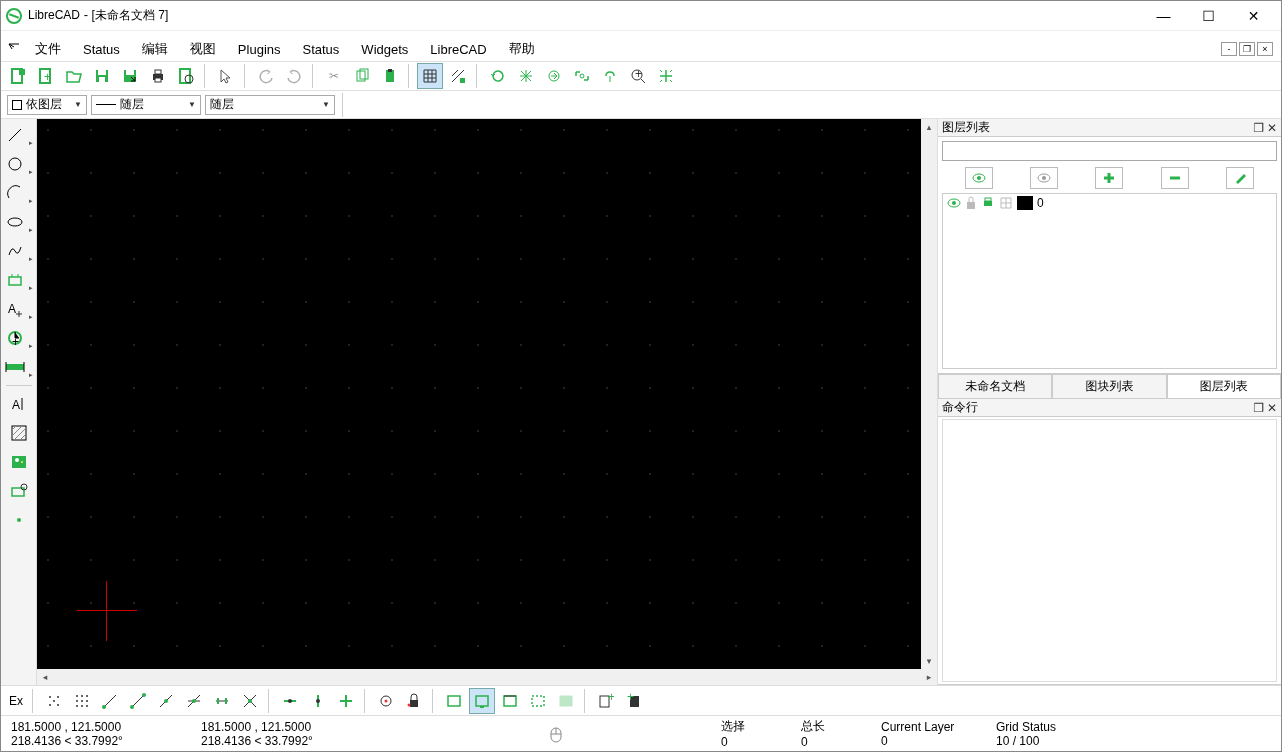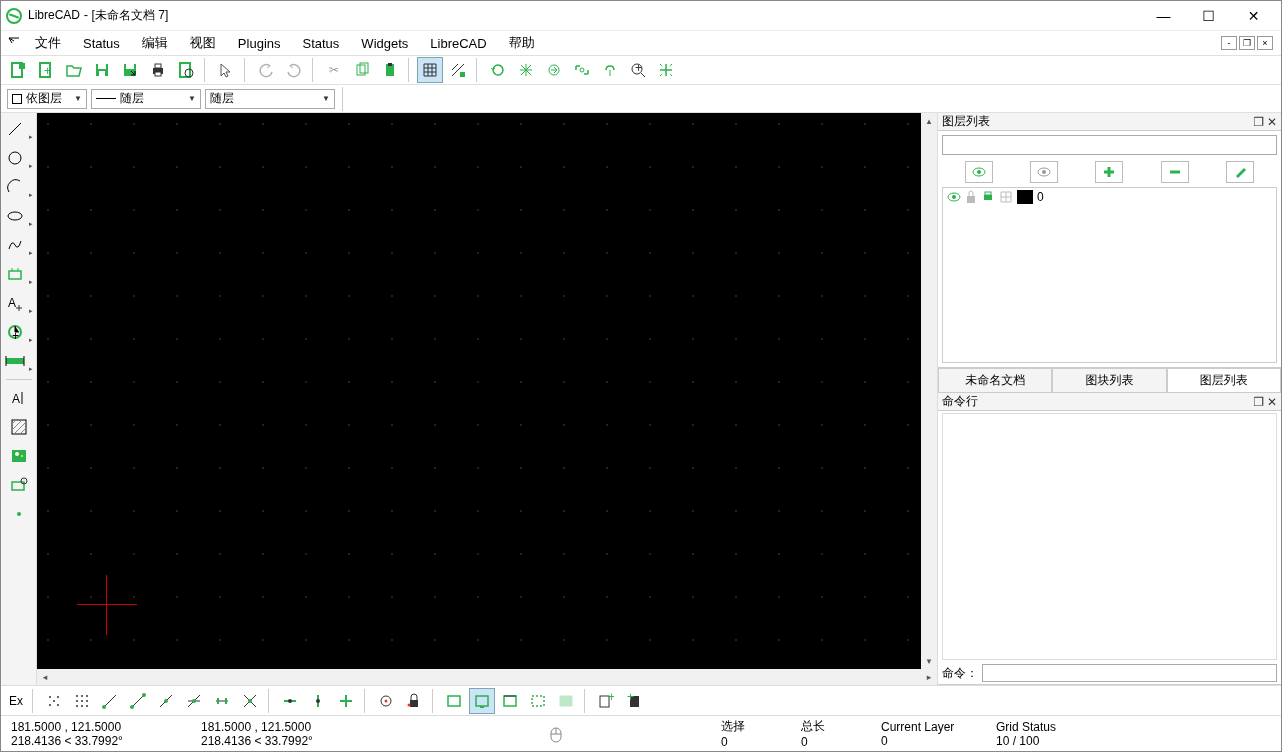--- a/index.html
+++ b/index.html
@@ -3,21 +3,21 @@
 <meta charset="utf-8">
 <style>
 * { box-sizing: border-box; margin: 0; padding: 0; font-family: "Segoe UI", Tahoma, sans-serif; font-size: 12px; }
 body { width: 1282px; height: 752px; background: #fff; overflow: hidden; display: flex; flex-direction: column; border: 1px solid #888; }
 .titlebar { height: 30px; display: flex; align-items: center; padding: 0 5px; background: #fff; border-bottom: 1px solid #eee; }
 .titlebar .logo { width: 16px; height: 16px; border: 2px solid #2bb24c; border-radius: 50%; margin-right: 6px; display: inline-flex; align-items: center; justify-content: center; }
 .titlebar .logo::after { content: ""; width: 10px; height: 2px; background: #2bb24c; transform: rotate(20deg); }
 .titlebar .title { font-size: 13px; color: #000; }
 .winctrl { margin-left: auto; display: flex; }
 .winctrl div { width: 45px; height: 28px; text-align: center; line-height: 28px; font-size: 14px; color: #000; cursor: default; }
-.menubar { height: 24px; display: flex; align-items: center; padding: 0 4px; gap: 2px; }
+.menubar { height: 24px; display: flex; align-items: center; padding: 0 4px; gap: 2px; margin-top: 6px; }
 .menubar .mitem { padding: 2px 10px; font-size: 13px; color: #000; }
 .mdi-ctrl { margin-left: auto; display: flex; gap: 2px; padding-right: 4px; }
 .mdi-ctrl div { width: 16px; height: 14px; border: 1px solid #999; font-size: 9px; line-height: 12px; text-align: center; }
 .toolbar { height: 30px; display: flex; align-items: center; border-top: 1px solid #e0e0e0; border-bottom: 1px solid #e0e0e0; padding: 1px 4px; gap: 2px; }
 .tbtn { width: 26px; height: 26px; display: inline-flex; align-items: center; justify-content: center; border: 1px solid transparent; }
 .tbtn.active { background: #cce4f7; border-color: #7aa; }
 .tsep { width: 4px; height: 24px; border-left: 1px solid #ccc; margin: 0 3px; }
 .hasdrop { padding-right: 7px; position: relative; }
 .hasdrop::after { content: "▾"; font-size: 7px; position: absolute; right: 1px; bottom: 1px; color: #444; }
 .combo-row { height: 28px; display: flex; align-items: center; padding: 0 6px; gap: 4px; border-bottom: 1px solid #e0e0e0; }
@@ -696,24 +696,20 @@
     </div>
     <div class="panel" style="flex:1;">
       <div class="phead">
         <span>命令行</span>
         <span class="pctrl">
             <span>❐</span>
             <span>✕</span>
           </span>
       </div>
       <div class="cmdbody"></div>
-      <div class="cmdline">
-        <span>命令：</span>
-        <input style="">
-      </div>
     </div>
   </div>
 </div>
 
 <div class="btmtool">
   <span class="tbtn" style="width:22px">Ex</span>
   <span class="tsep"></span>
   <span class="tbtn">
       <svg width="16" height="16">
         <circle cx="4" cy="4" r="1" fill="#333"></circle>

